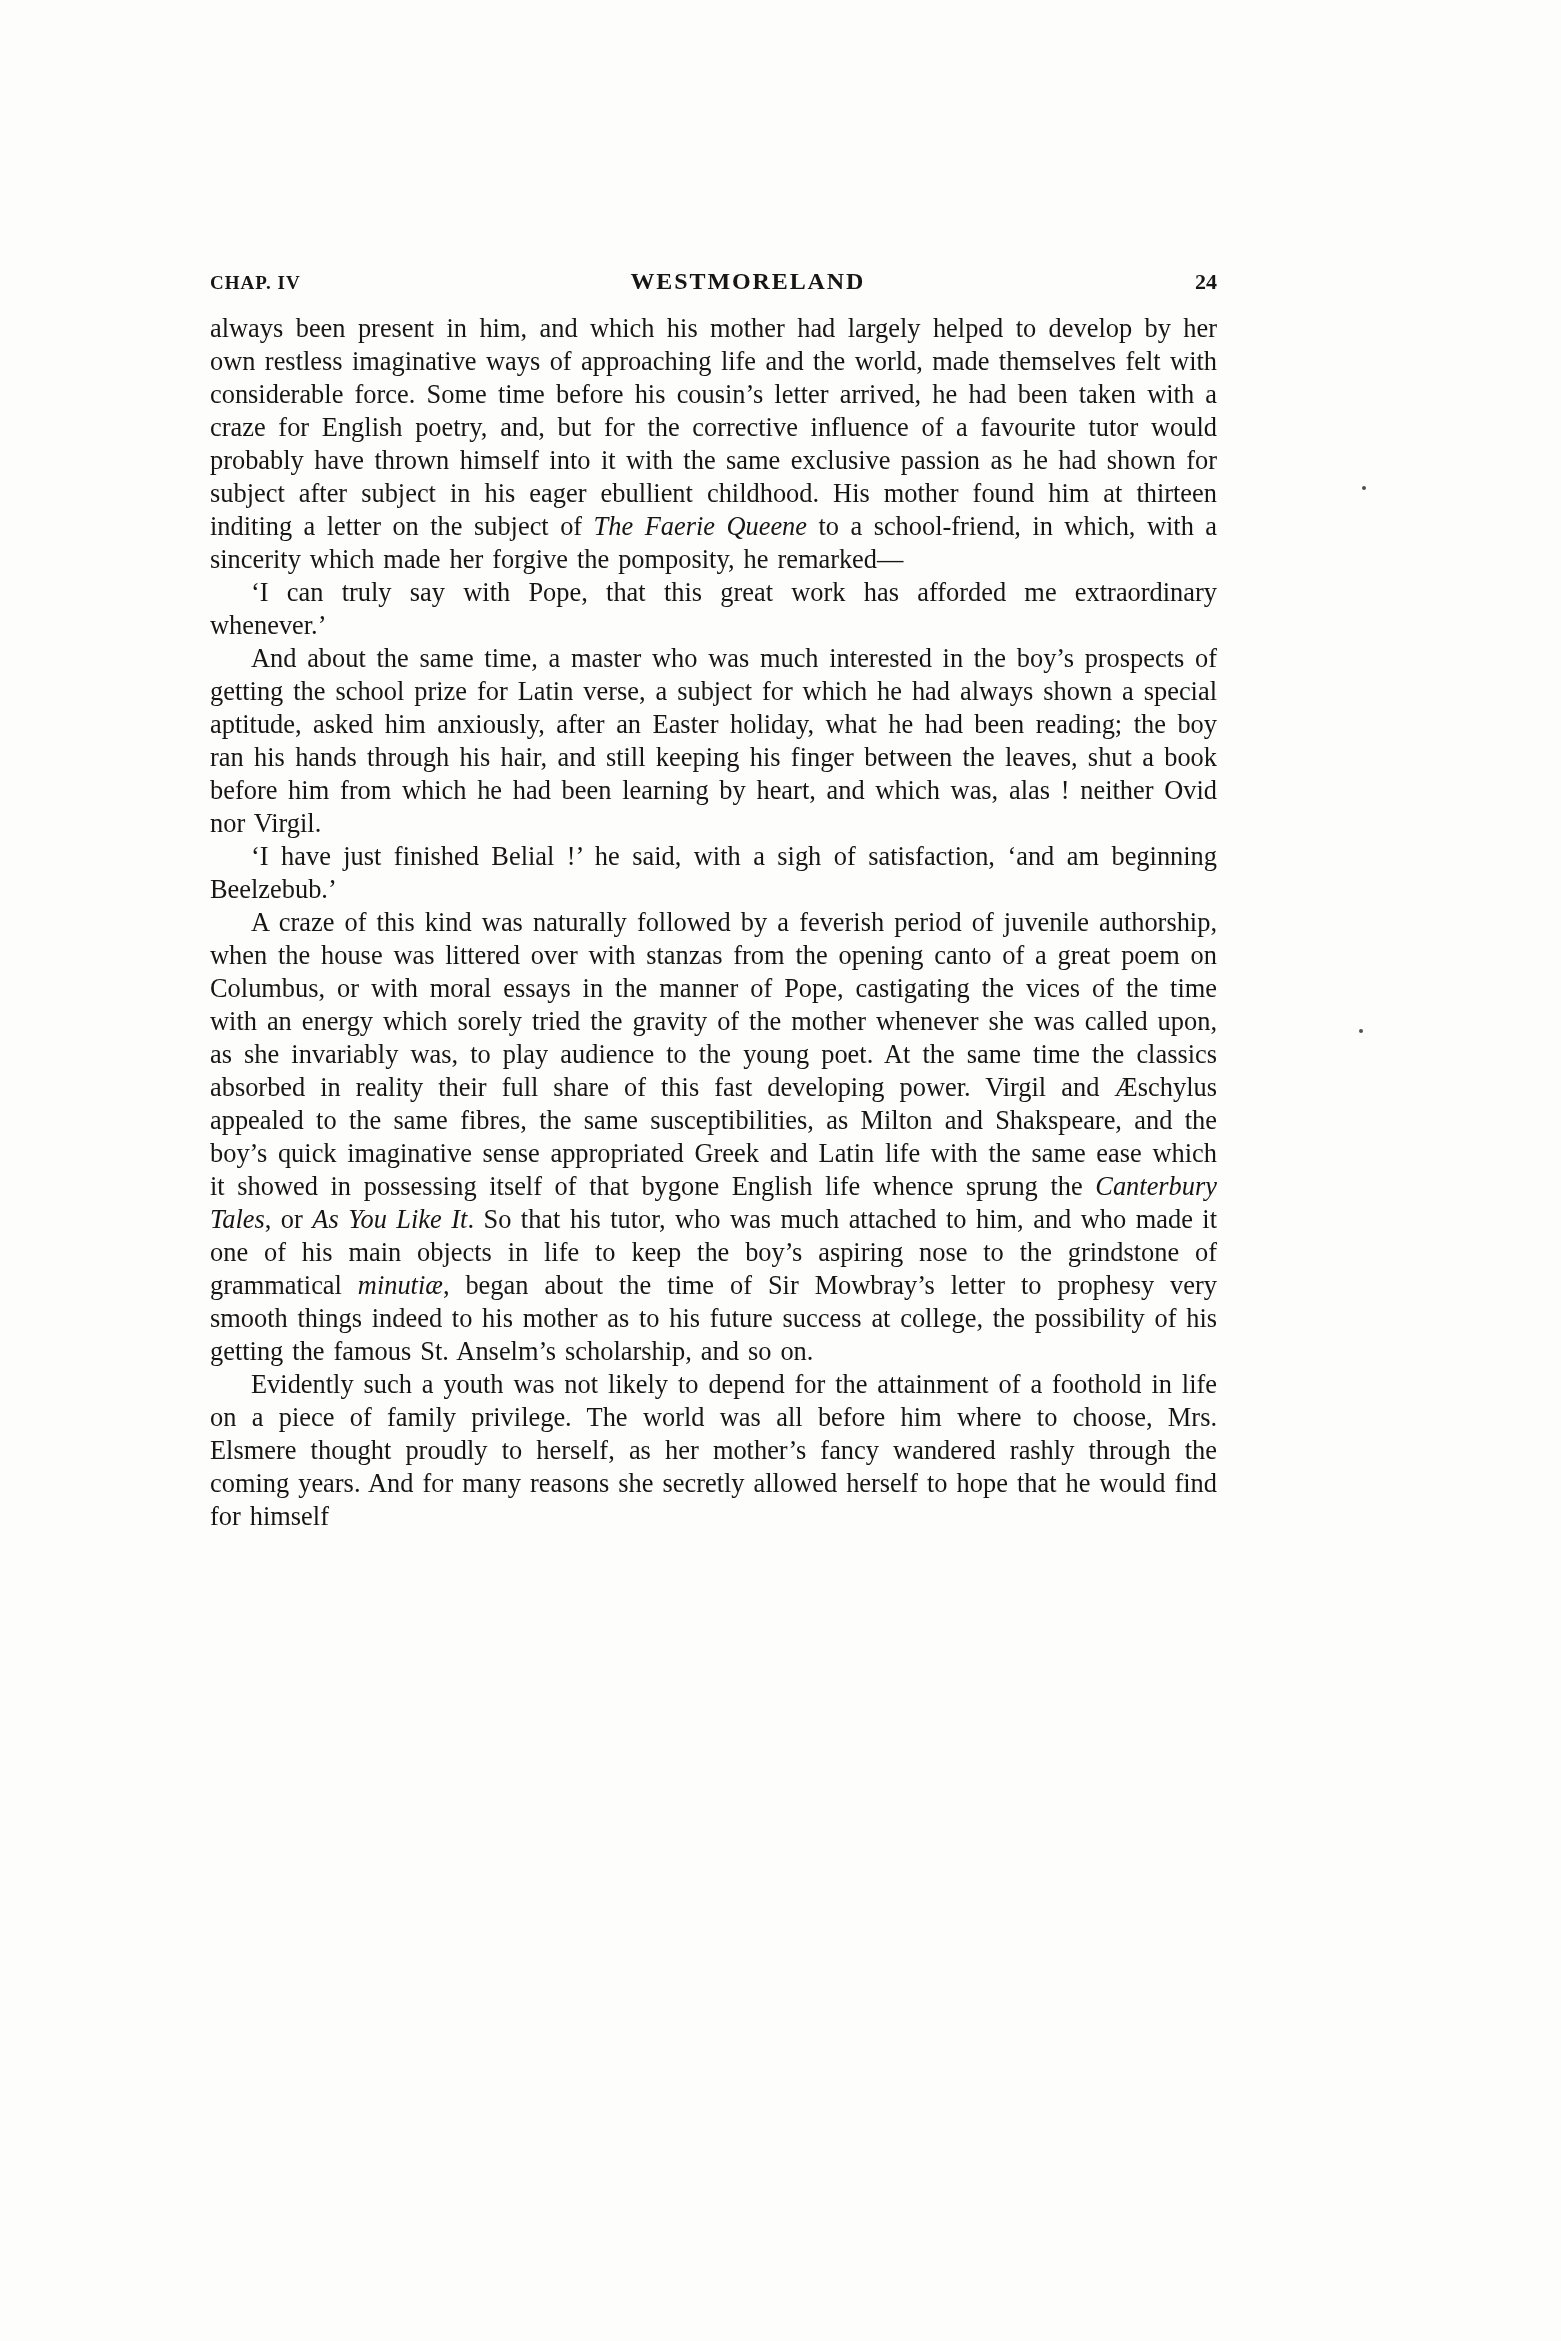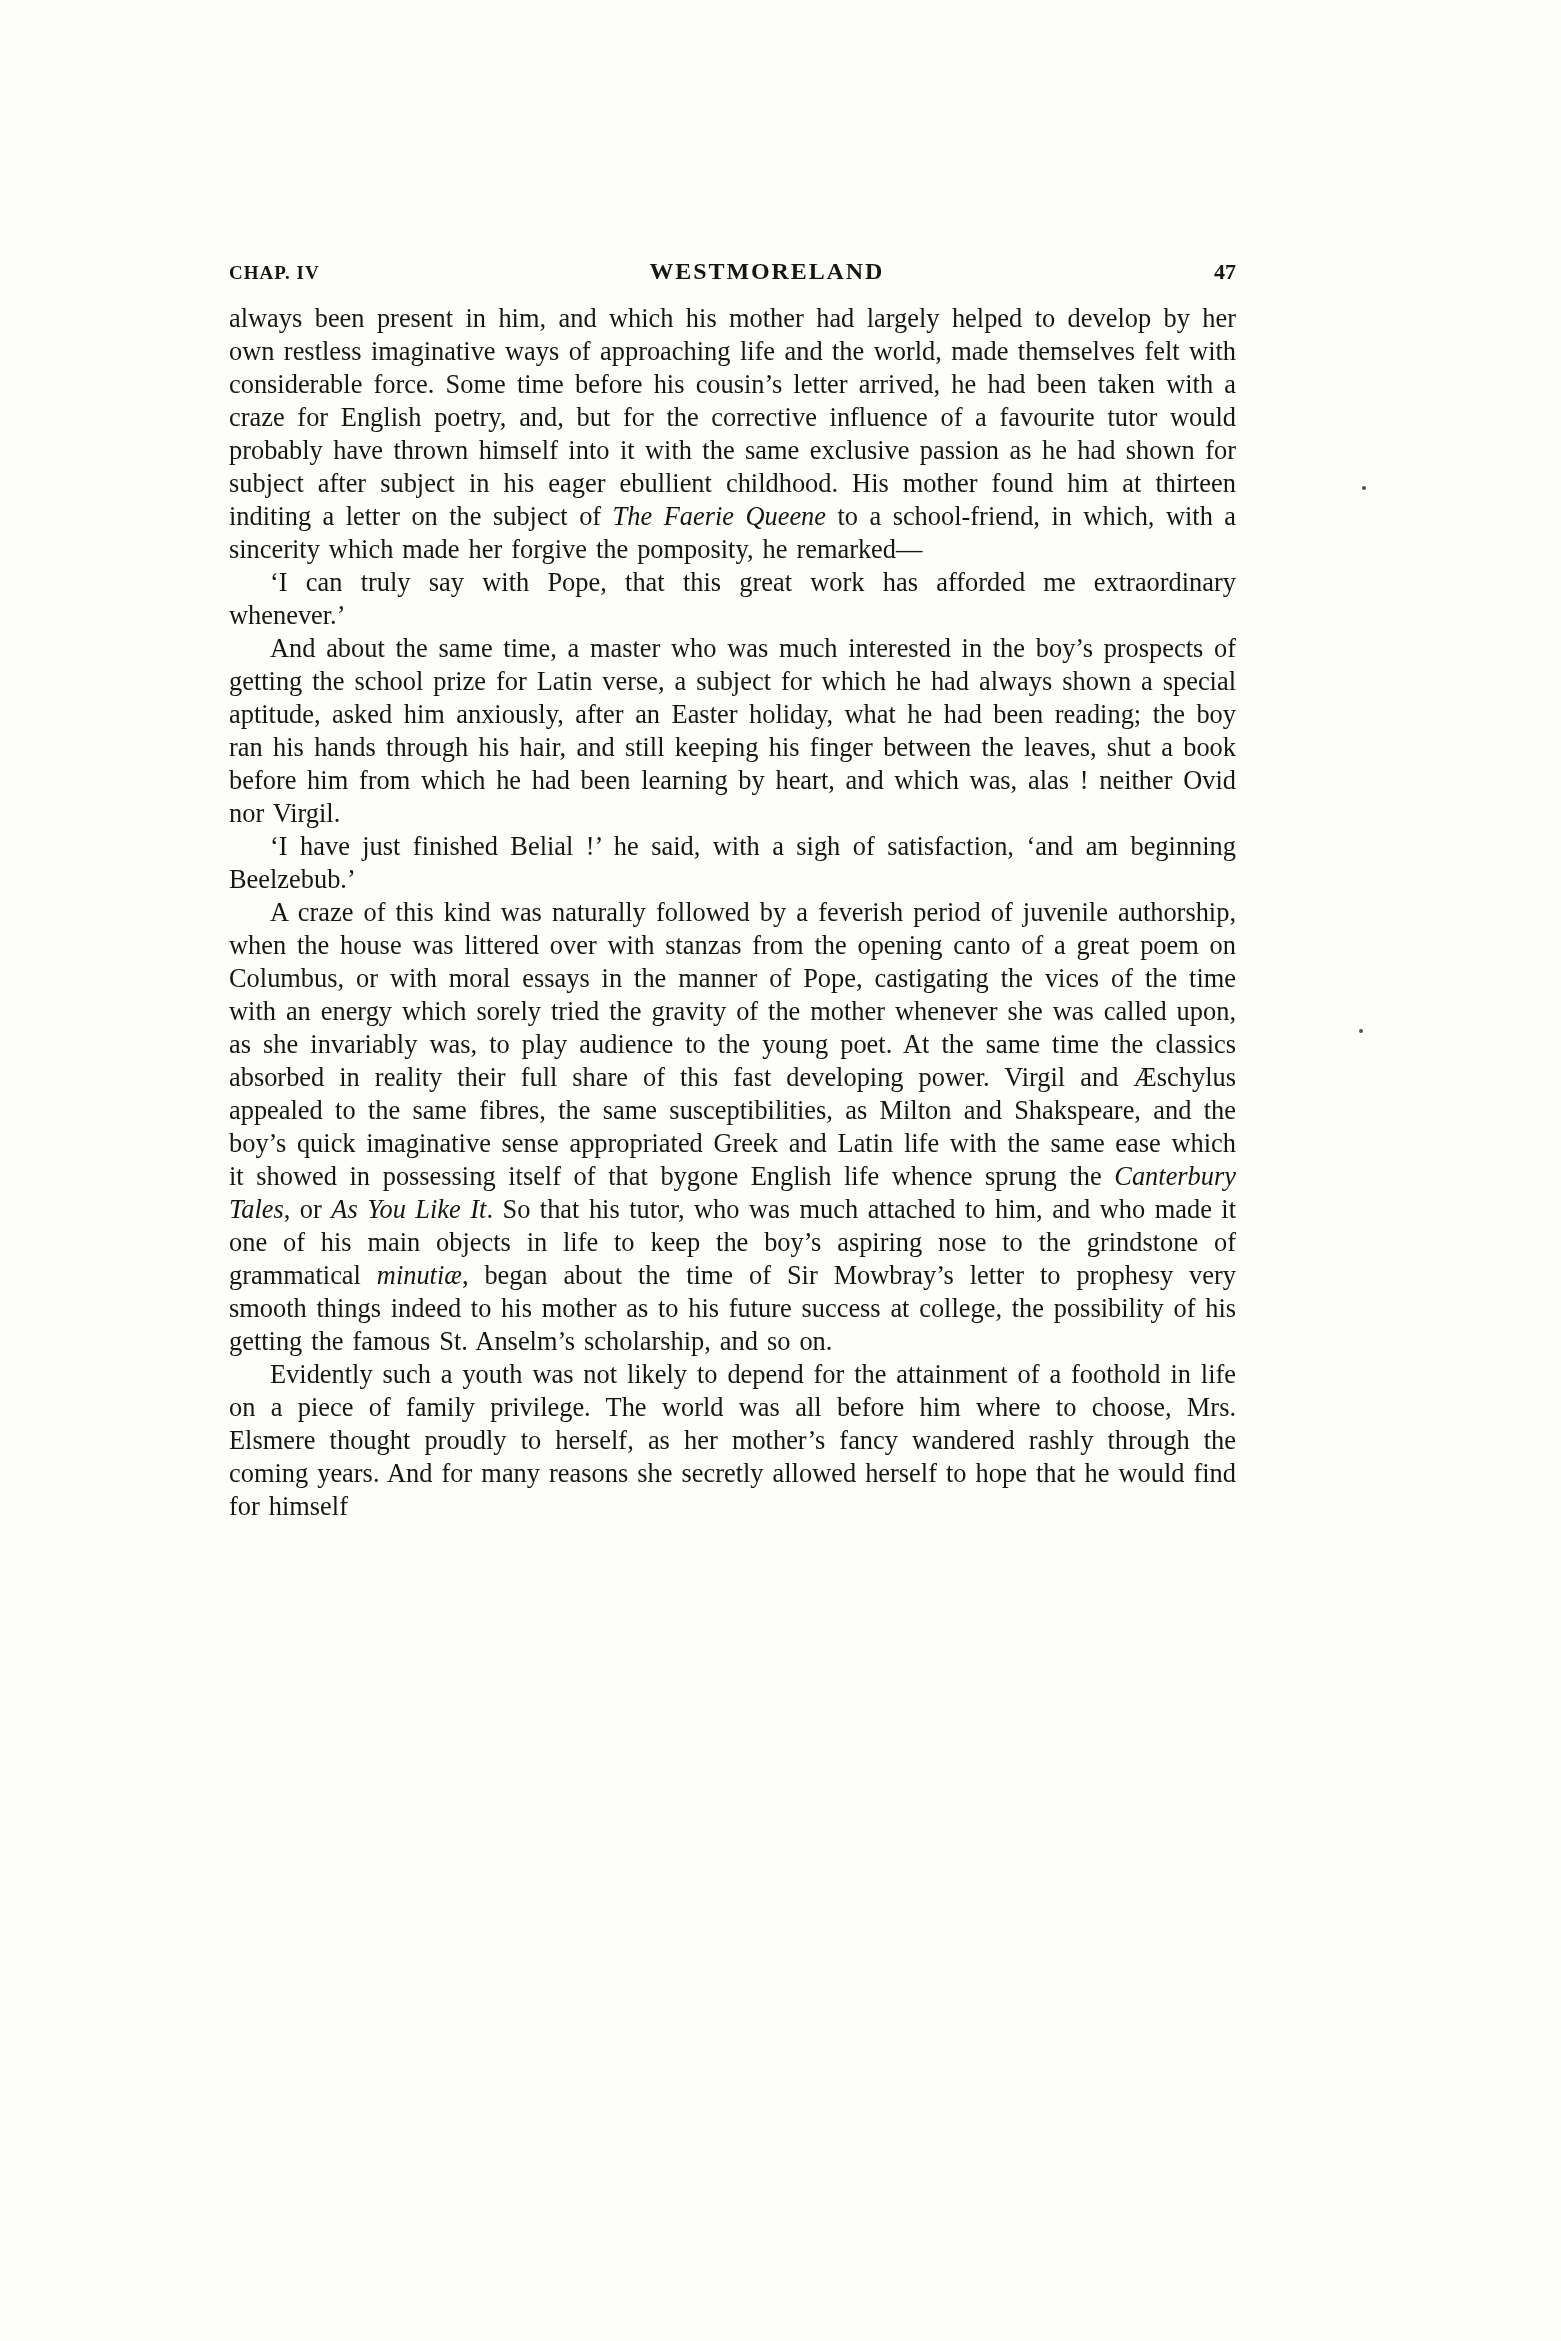--- a/index.html
+++ b/index.html
@@ -8,23 +8,22 @@
     height: 2342px;
     background: #fdfdfb;
     color: #181613;
     font-family: "Liberation Serif", "DejaVu Serif", serif;
     overflow: hidden;
     position: relative;
   }
   .column {
     position: absolute;
     left: 210px;
-    top: 258px;
+    top: 268px;
     width: 1007px;
-    margin-left: 19px;
   }
   .page-header {
     display: flex;
     justify-content: space-between;
     align-items: baseline;
     font-weight: bold;
   }
   .chap {
     font-size: 19px;
     letter-spacing: 1px;
@@ -56,21 +55,21 @@
   .speck-1 { left: 1362px; top: 486px; }
   .speck-2 { left: 1359px; top: 1029px; }
 </style>
 </head>
 <body>
 
 <div class="column">
   <header class="page-header">
     <span class="chap">CHAP. IV</span>
     <span class="title">WESTMORELAND</span>
-    <span class="pagenum">47</span>
+    <span class="pagenum">24</span>
   </header>
   <main class="page-body">
       <p class="para"><span>always been present in him, and which his mother had largely helped to develop by her own restless imaginative ways of approaching life and the world, made themselves felt with considerable force. Some time before his cousin’s letter arrived, he had been taken with a craze for English poetry, and, but for the corrective influence of a favourite tutor would probably have thrown himself into it with the same exclusive passion as he had shown for subject after subject in his eager ebullient childhood. His mother found him at thirteen inditing a letter on the subject of </span><em>The Faerie Queene</em><span> to a school-friend, in which, with a sincerity which made her forgive the pomposity, he remarked—</span></p>
       <p class="para indent"><span>‘I can truly say with Pope, that this great work has afforded me extraordinary whenever.’</span></p>
       <p class="para indent"><span>And about the same time, a master who was much interested in the boy’s prospects of getting the school prize for Latin verse, a subject for which he had always shown a special aptitude, asked him anxiously, after an Easter holiday, what he had been reading; the boy ran his hands through his hair, and still keeping his finger between the leaves, shut a book before him from which he had been learning by heart, and which was, alas&nbsp;! neither Ovid nor Virgil.</span></p>
       <p class="para indent"><span>‘I have just finished Belial&nbsp;!’ he said, with a sigh of satisfaction, ‘and am beginning Beelzebub.’</span></p>
       <p class="para indent"><span>A craze of this kind was naturally followed by a feverish period of juvenile authorship, when the house was littered over with stanzas from the opening canto of a great poem on Columbus, or with moral essays in the manner of Pope, castigating the vices of the time with an energy which sorely tried the gravity of the mother whenever she was called upon, as she invariably was, to play audience to the young poet.  At the same time the classics absorbed in reality their full share of this fast developing power.  Virgil and Æschylus appealed to the same fibres, the same susceptibilities, as Milton and Shakspeare, and the boy’s quick imaginative sense appropriated Greek and Latin life with the same ease which it showed in possessing itself of that bygone English life whence sprung the </span><em>Canterbury Tales</em><span>, or </span><em>As You Like It</em><span>.  So that his tutor, who was much attached to him, and who made it one of his main objects in life to keep the boy’s aspiring nose to the grindstone of grammatical </span><em>minutiæ</em><span>, began about the time of Sir Mowbray’s letter to prophesy very smooth things indeed to his mother as to his future success at college, the possibility of his getting the famous St. Anselm’s scholarship, and so on.</span></p>
       <p class="para indent"><span>Evidently such a youth was not likely to depend for the attainment of a foothold in life on a piece of family privilege. The world was all before him where to choose, Mrs. Elsmere thought proudly to herself, as her mother’s fancy wandered rashly through the coming years.  And for many reasons she secretly allowed herself to hope that he would find for himself</span></p>
     </main>
 </div>

